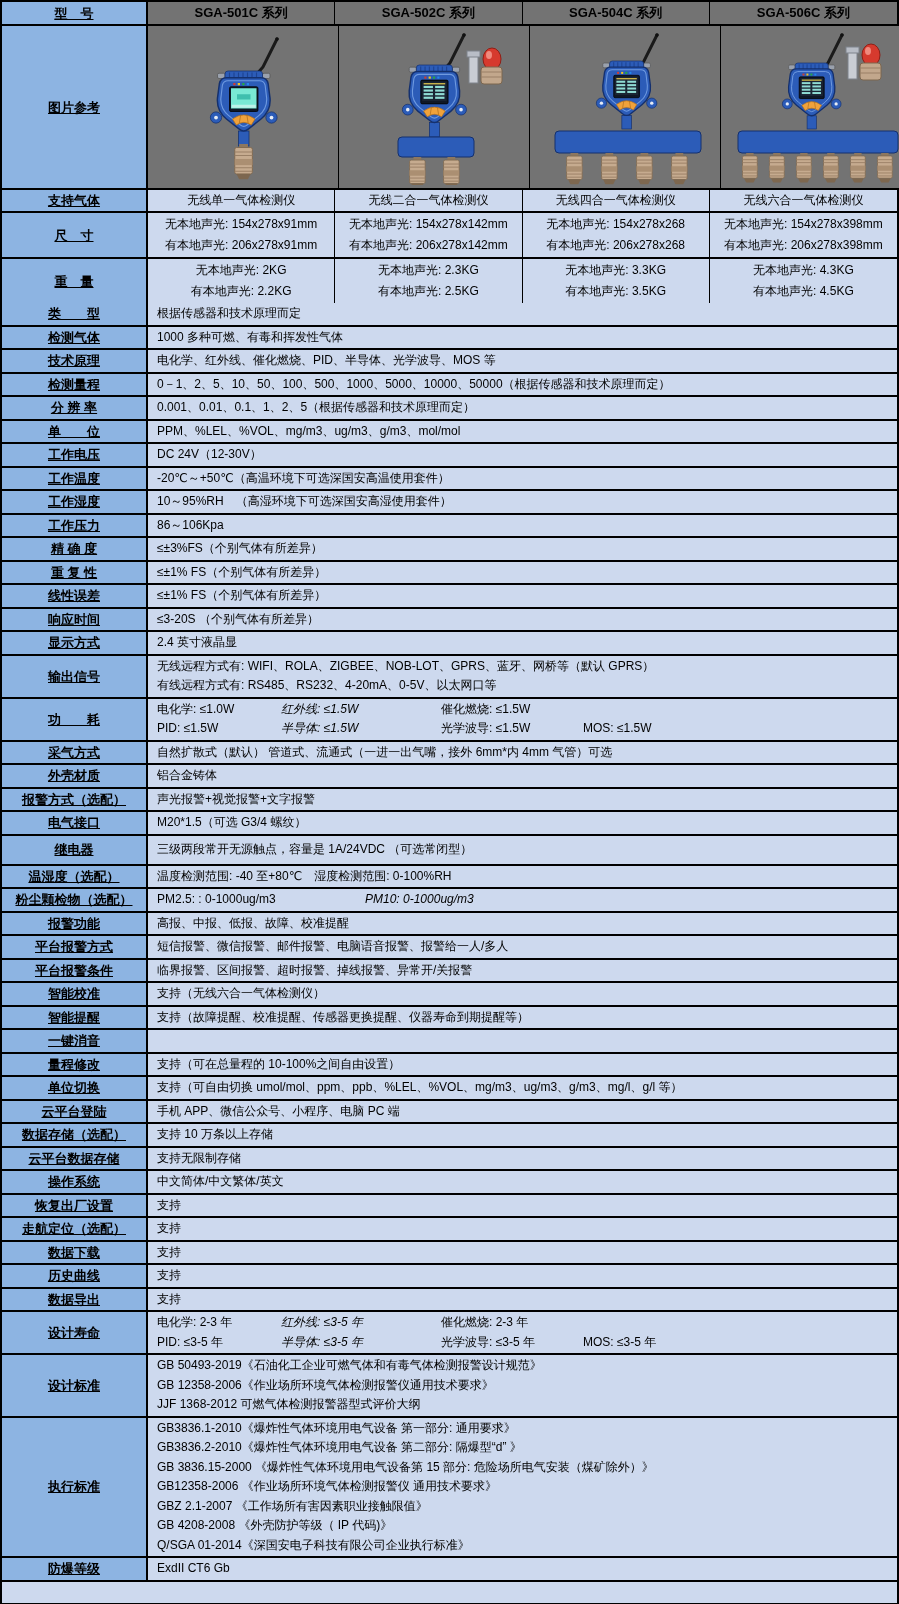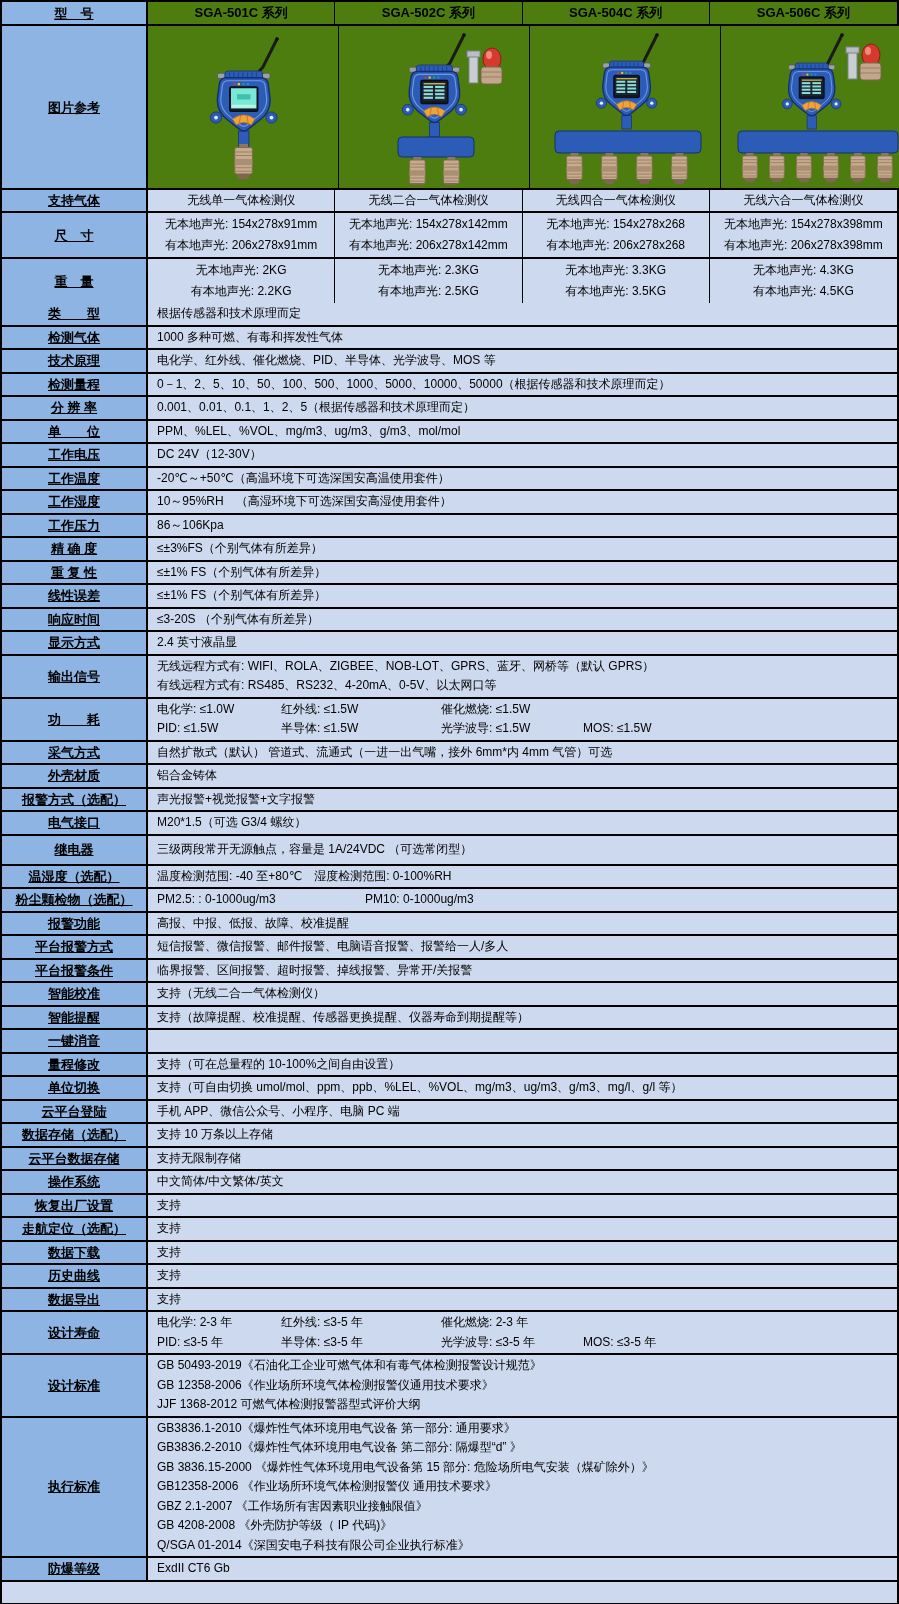--- a/index.html
+++ b/index.html
@@ -9,31 +9,31 @@
   .row:first-child{border-top:none;}
   .row4{grid-template-columns:146px repeat(4,1fr);}
   .cell{box-sizing:border-box;}
   .label{background:#8db4e2;display:flex;align-items:center;justify-content:center;
          font-weight:bold;font-size:13px;text-align:center;border-right:2px solid #000;
          padding:0 2px;line-height:15px;text-decoration:underline;}
   .val{background:#cdd9ee;font-size:12px;padding:1px 9px;display:flex;
        flex-direction:column;justify-content:center;}
   .row4 .val{border-right:1px solid #000;text-align:center;align-items:center;padding:1px 3px;}
   .row4 .val:last-child{border-right:none;text-align:center;}
-  .white{background:#4d7c0f;}
+  .white{background:#737373;}
   .models .val{font-weight:bold;font-size:13px;min-height:22px;}
   .r-image .val{height:162px;align-items:center;justify-content:center;}
   .r-support .val{min-height:21px;}
   .twoline .line{line-height:21px;}
   .line{line-height:19.5px;white-space:pre-wrap;}
   .spec .row{min-height:21.5px;}
   .spec .tall{min-height:28px;}
   .tabs .seg{display:inline-block;}
   .tabs .seg:nth-child(1){width:124px;}
-  .tabs .seg:nth-child(2){width:160px;}
+  .tabs .seg:nth-child(2){width:160px;font-style:italic;}
   .tabs .seg:nth-child(3){width:142px;}
   .t2 .seg:nth-child(1){width:208px;}
   svg{display:block;}
 </style>
 </head>
 <body>
 
 <svg width="0" height="0" style="position:absolute" aria-hidden="true">
   <defs>
     <g id="dbody">
@@ -365,21 +365,21 @@
       </div>
       <div class="row">
         <div class="cell label">平台报警条件</div>
         <div class="cell val">
           <div class="line">临界报警、区间报警、超时报警、掉线报警、异常开/关报警</div>
         </div>
       </div>
       <div class="row">
         <div class="cell label">智能校准</div>
         <div class="cell val">
-          <div class="line">支持（无线二合一气体检测仪）</div>
+          <div class="line">支持（无线六合一气体检测仪）</div>
         </div>
       </div>
       <div class="row">
         <div class="cell label">智能提醒</div>
         <div class="cell val">
           <div class="line">支持（故障提醒、校准提醒、传感器更换提醒、仪器寿命到期提醒等）</div>
         </div>
       </div>
       <div class="row">
         <div class="cell label">一键消音</div>

